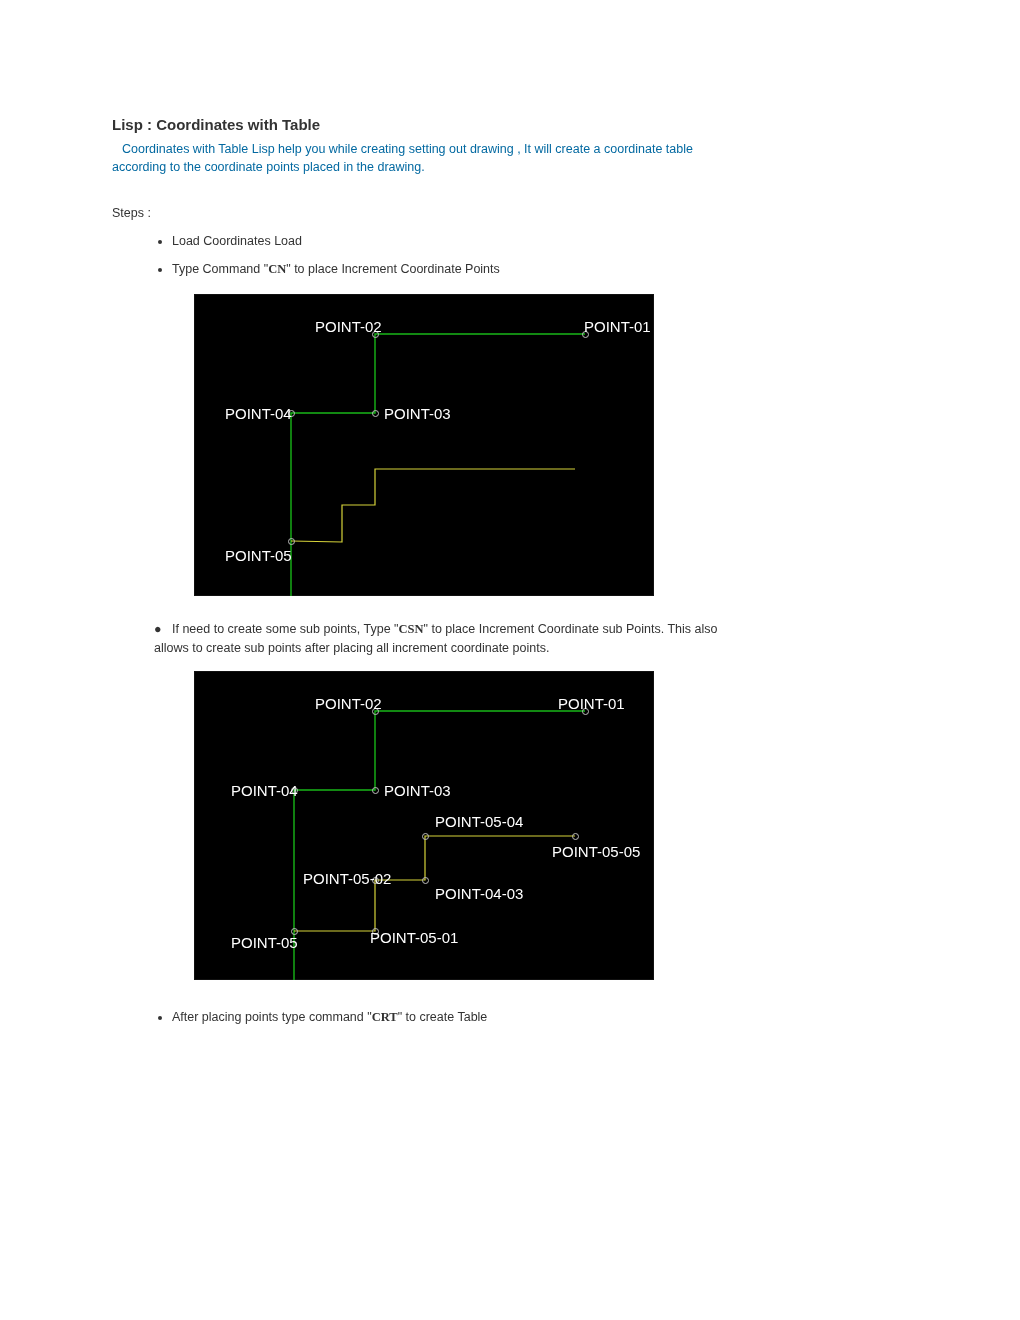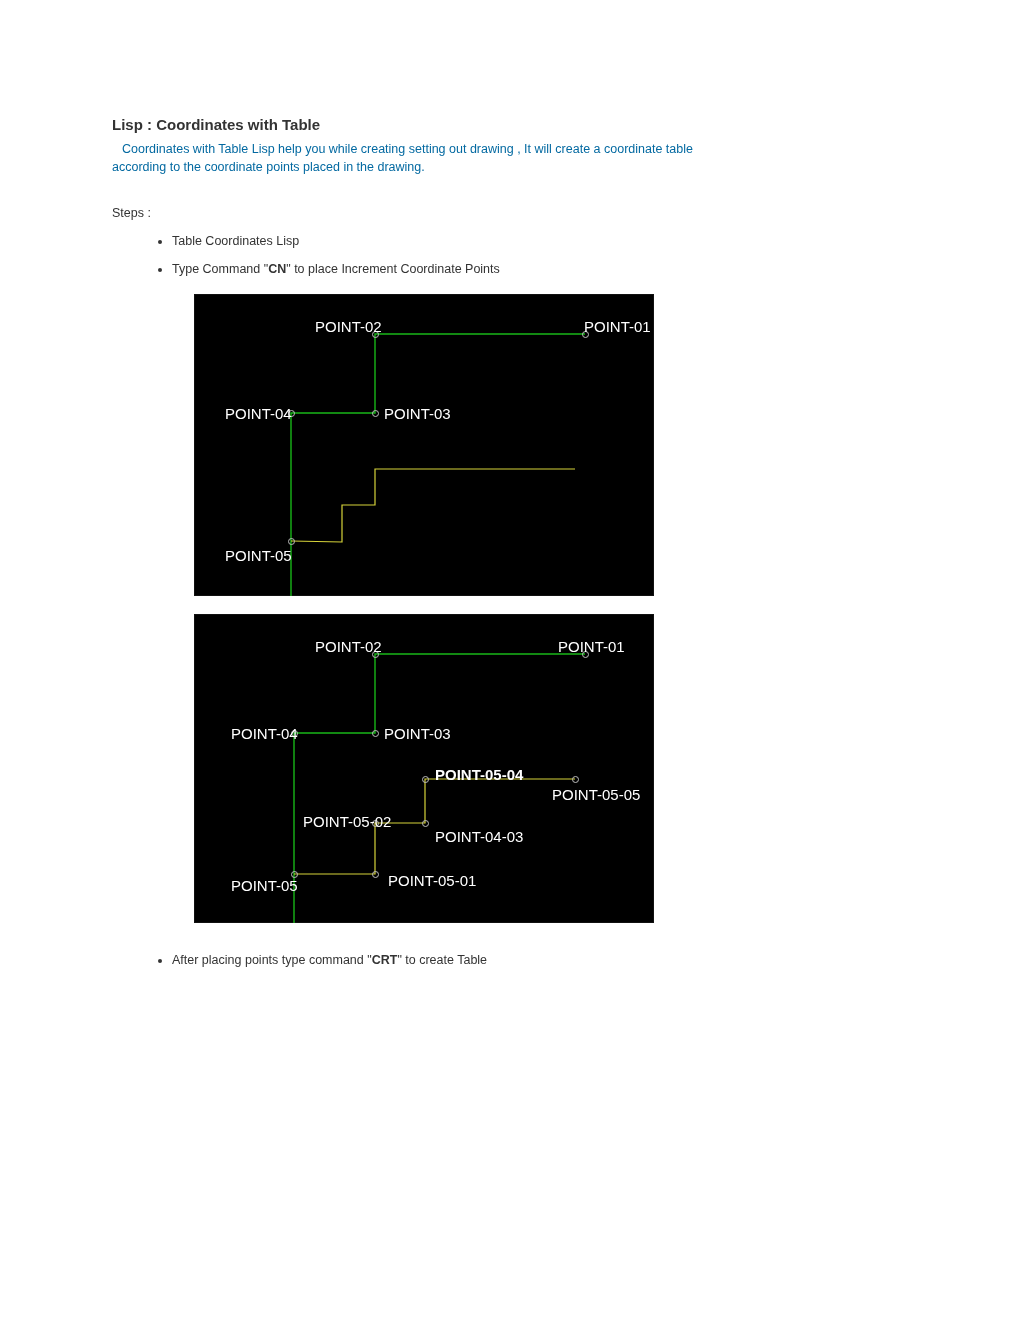--- a/index.html
+++ b/index.html
@@ -78,35 +78,35 @@
     background: transparent;
   }
   svg.lines {
     position: absolute;
     top: 0; left: 0;
     width: 100%;
     height: 100%;
   }
   .green-line { stroke: #18b618; stroke-width: 1.4; fill: none; }
   .yellow-line { stroke: #d6d33a; stroke-width: 1.2; fill: none; }
-  b { font-weight: bold; }
+  b { font-weight: bold; font-family: Liberation Serif, serif; }
 </style>
 </head>
 <body>
 
 <div class="page">
 
   <h1 class="title">Lisp : Coordinates with Table</h1>
 
   <p class="intro"><span class="intro-indent"></span><span>Coordinates with Table Lisp help you while creating setting out drawing , It will create a coordinate table according to the coordinate points placed in the drawing.</span></p>
 
   <div class="steps-label">Steps :</div>
 
   <ul class="steps">
-    <li>Table Coordinates Lisp</li>
+    <li>Load Coordinates Load</li>
     <li>
       <span>Type Command "</span><b>CN</b><span>" to place Increment Coordinate Points</span>
     </li>
   </ul>
 
   <div class="figure-wrap">
     <div class="figure">
       <svg class="lines" viewBox="0 0 460 302">
 
         <polyline class="green-line" points="391,40 181,40 181,119 97,119 97,302"></polyline>
@@ -121,20 +121,23 @@
       <span class="ring" style="left:94px;  top:244px;"></span>
 
       <span class="pt-label" style="left:390px; top:22px;">POINT-01</span>
       <span class="pt-label" style="left:121px; top:22px;">POINT-02</span>
       <span class="pt-label" style="left:190px; top:109px;">POINT-03</span>
       <span class="pt-label" style="left:31px;  top:109px;">POINT-04</span>
       <span class="pt-label" style="left:31px;  top:251px;">POINT-05</span>
     </div>
   </div>
 
+  <div class="block-indent">
+    ●&nbsp;&nbsp;&nbsp;<span>If need to create some sub points, Type "</span><b>CSN</b><span>" to place Increment Coordinate sub Points. This also allows to create sub points after placing all increment coordinate points.</span>
+  </div>
 
   <div class="figure-wrap">
     <div class="figure fig2">
       <svg class="lines" viewBox="0 0 460 309">
 
         <polyline class="green-line" points="391,40 181,40 181,119 100,119 100,309"></polyline>
 
         <polyline class="yellow-line" points="100,260 181,260 181,209 231,209 231,165 381,165"></polyline>
       </svg>
 
@@ -149,24 +152,24 @@
       <span class="ring" style="left:228px; top:206px;"></span>
       <span class="ring" style="left:228px; top:162px;"></span>
       <span class="ring" style="left:378px; top:162px;"></span>
 
       <span class="pt-label" style="left:364px; top:22px;">POINT-01</span>
       <span class="pt-label" style="left:121px; top:22px;">POINT-02</span>
       <span class="pt-label" style="left:190px; top:109px;">POINT-03</span>
       <span class="pt-label" style="left:37px;  top:109px;">POINT-04</span>
       <span class="pt-label" style="left:37px;  top:261px;">POINT-05</span>
 
-      <span class="pt-label" style="left:194px; top:256px;text-align:center;">POINT-05-01</span>
+      <span class="pt-label" style="left:176px; top:256px;text-align:center;">POINT-05-01</span>
       <span class="pt-label" style="left:109px; top:197px;text-align:right;">POINT-05-02</span>
       <span class="pt-label" style="left:241px; top:212px;">POINT-04-03</span>
-      <span class="pt-label" style="left:241px; top:150px;font-weight:bold;">POINT-05-04</span>
+      <span class="pt-label" style="left:241px; top:140px;">POINT-05-04</span>
       <span class="pt-label" style="left:358px; top:170px;">POINT-05-05</span>
     </div>
   </div>
 
   <ul class="steps" style="margin-top:28px;">
     <li>
       <span>After placing points type command "</span><b>CRT</b><span>" to create Table</span>
     </li>
   </ul>
 

